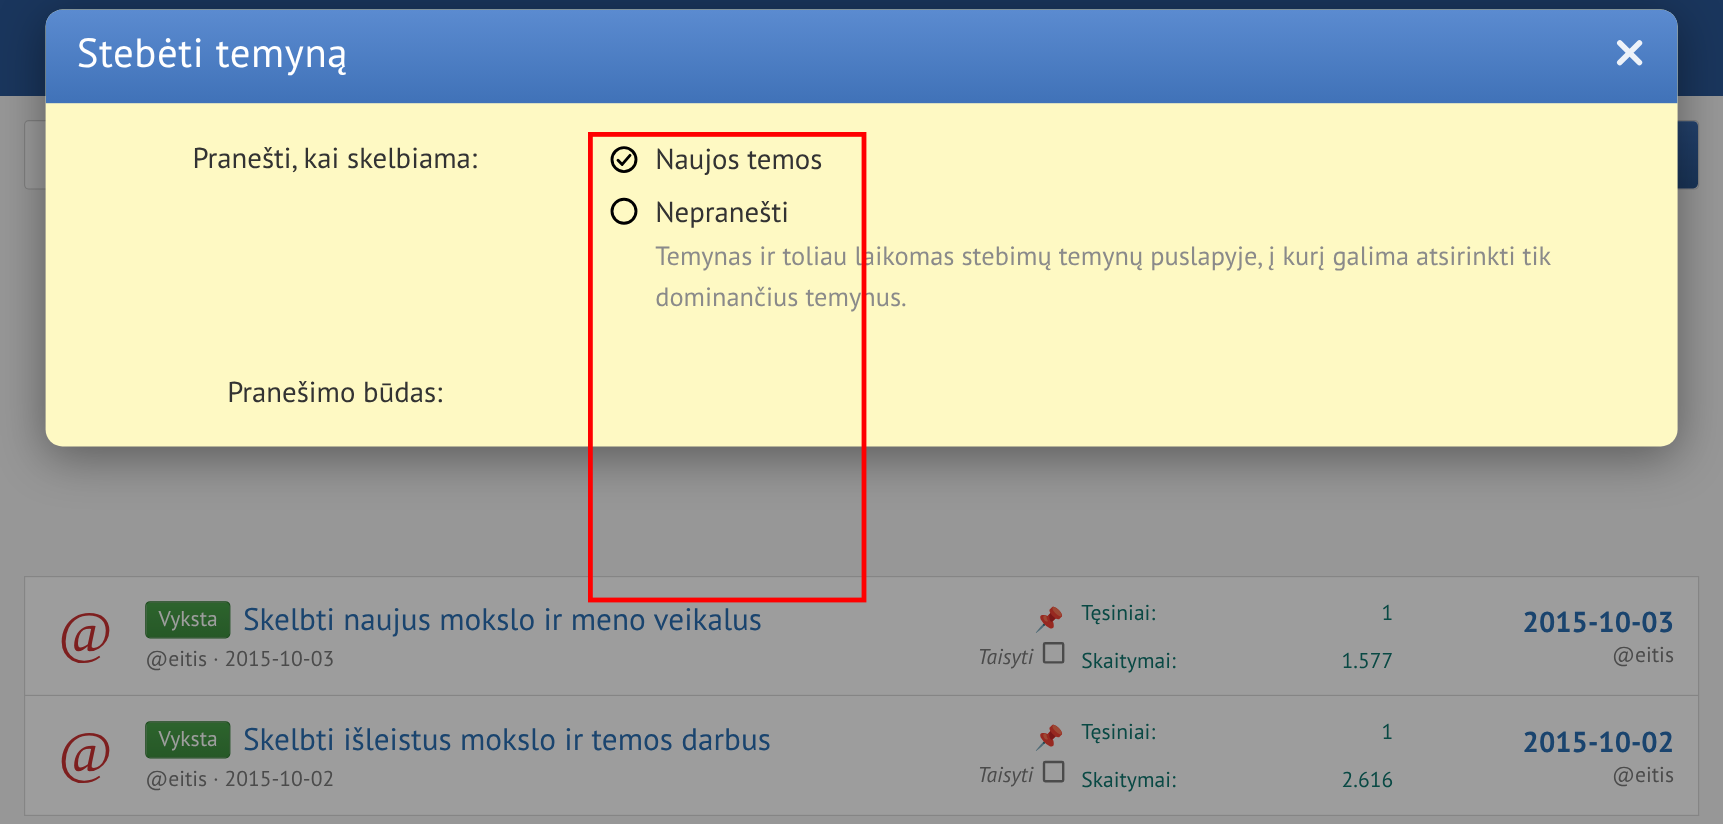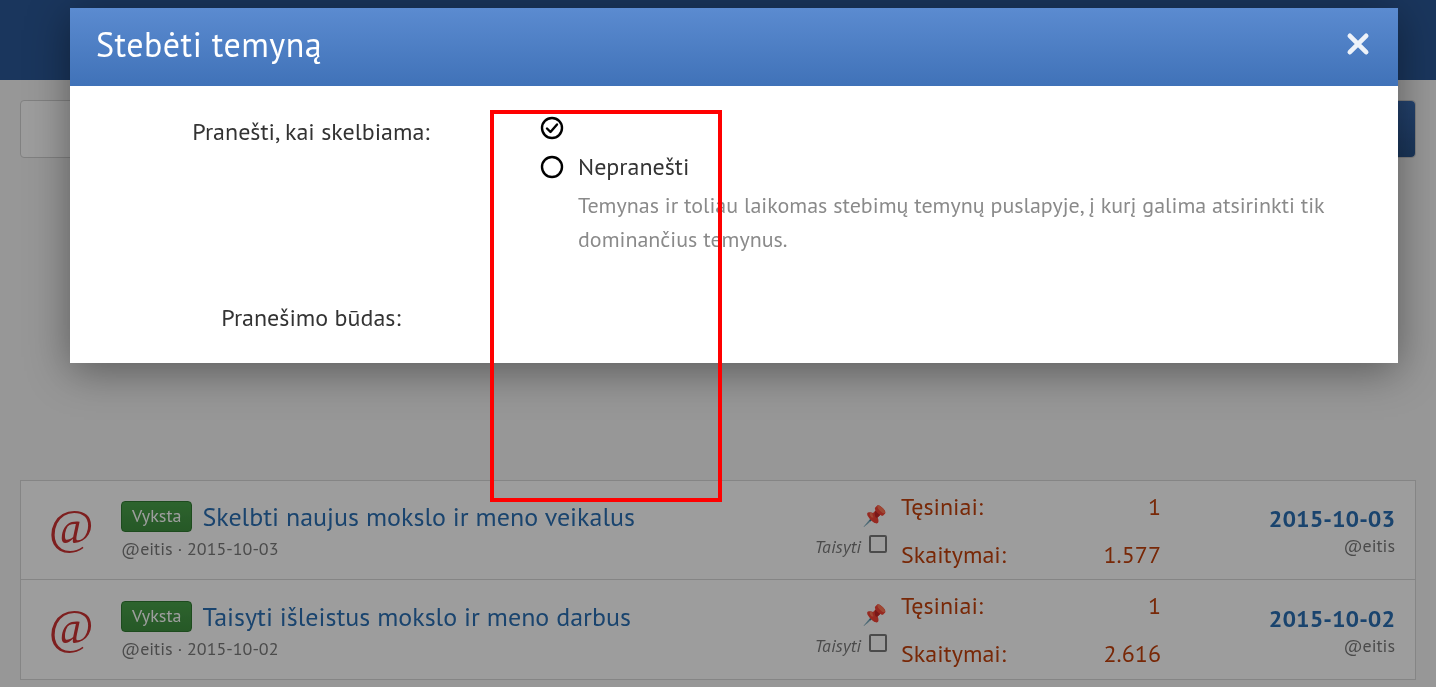--- a/index.html
+++ b/index.html
@@ -28,31 +28,30 @@
   .badge {
     background: linear-gradient(#49a24a,#3e8f3f); color: #fff; font-size: 18px;
     padding: 2px 10px 4px; border-radius: 4px; border: 1px solid #2f7a30;
   }
   .thread-title { color: #2a6fb3; font-size: 26px; white-space: nowrap; overflow: hidden; text-overflow: ellipsis; }
   .thread-sub { color: #7a7a7a; font-size: 18px; margin-top: 4px; }
   .thread-tools { text-align: right; color: #7a7a7a; font-size: 18px; width: 120px; }
   .pin { font-size: 20px; display:block; margin-bottom:6px;}
   .edit-line { display: flex; justify-content: flex-end; gap: 8px; font-style: italic;}
   .sq { width: 18px; height: 18px; border: 2px solid #7a7a7a; border-radius: 2px; display:inline-block;}
-  .thread-stats { width: 260px; display: grid; grid-template-columns: 1fr auto; column-gap: 30px; row-gap: 6px; font-size: 24px; color: #c2410c; gap: 17px; }
+  .thread-stats { width: 260px; display: grid; grid-template-columns: 1fr auto; column-gap: 30px; row-gap: 6px; font-size: 18px; color: #0f766e; gap: 17px; }
   .thread-latest { width: 220px; text-align: right; }
   .thread-date { color: #2a6fb3; font-size: 24px; font-weight: 700; }
   .thread-by { color: #7a7a7a; font-size: 18px; }
 
   
   .modal {
     position: absolute; left: 38px; right: 38px; top: 8px;
-    background: #ffffff; border-radius: 0; box-shadow: 0 8px 40px rgba(0,0,0,0.4);
+    background: #fef9c3; border-radius: 14px; box-shadow: 0 8px 40px rgba(0,0,0,0.4);
     overflow: hidden;
-    margin-left: 32px;
   }
   .modal-header {
     background: linear-gradient(#5b8bd0,#4072b8);
     color: #fff; display: flex; align-items: center; justify-content: space-between;
     padding: 14px 26px 20px 26px;
   }
   .modal-title { font-size: 34px; font-weight: 400; letter-spacing: .5px;}
   .close-x { width: 28px; height: 28px; cursor: pointer; opacity: .9; }
   .close-x svg { width: 100%; height: 100%; }
 
@@ -131,21 +130,21 @@
 
     <div class="thread">
       <div class="avatar">
         <svg viewBox="0 0 64 64">
             <text x="32" y="46" text-anchor="middle" font-size="52" font-style="italic" font-family="Georgia,serif" fill="#c33">@</text>
           </svg>
       </div>
       <div class="thread-main">
         <div class="title-line">
           <span class="badge">Vyksta</span>
-          <span class="thread-title">Taisyti išleistus mokslo ir meno darbus</span>
+          <span class="thread-title">Skelbti išleistus mokslo ir temos darbus</span>
         </div>
         <div class="thread-sub">
           <span>@eitis</span> · <span>2015-10-02</span>
         </div>
       </div>
       <div class="thread-tools">
         <span class="pin">📌</span>
         <span class="edit-line">
           <span>Taisyti</span>
           <span class="sq"></span>
@@ -181,20 +180,21 @@
     <div class="form-row">
       <div class="form-label">Pranešti, kai skelbiama:</div>
       <div class="form-field">
         <label class="opt">
           <span class="radio">
             <svg viewBox="0 0 24 24">
                 <circle cx="12" cy="12" r="10" fill="none" stroke="#000" stroke-width="2.4"></circle>
                 <path d="M7 12.5 L10.5 16 L17 8.5" fill="none" stroke="#000" stroke-width="2.4" stroke-linecap="round" stroke-linejoin="round"></path>
               </svg>
           </span>
+          <span>Naujos temos</span>
         </label>
         <label class="opt" style="margin-bottom:4px;">
           <span class="radio">
             <svg viewBox="0 0 24 24">
                 <circle cx="12" cy="12" r="10" fill="none" stroke="#000" stroke-width="2.4"></circle>
               </svg>
           </span>
           <span>Nepranešti</span>
         </label>
         <div class="help" style="color:#8a8a8a;font-size:22px;padding-left:38px;line-height:1.55;max-width:820px;">Temynas ir toliau laikomas stebimų temynų puslapyje, į kurį galima atsirinkti tik dominančius temynus.</div>

